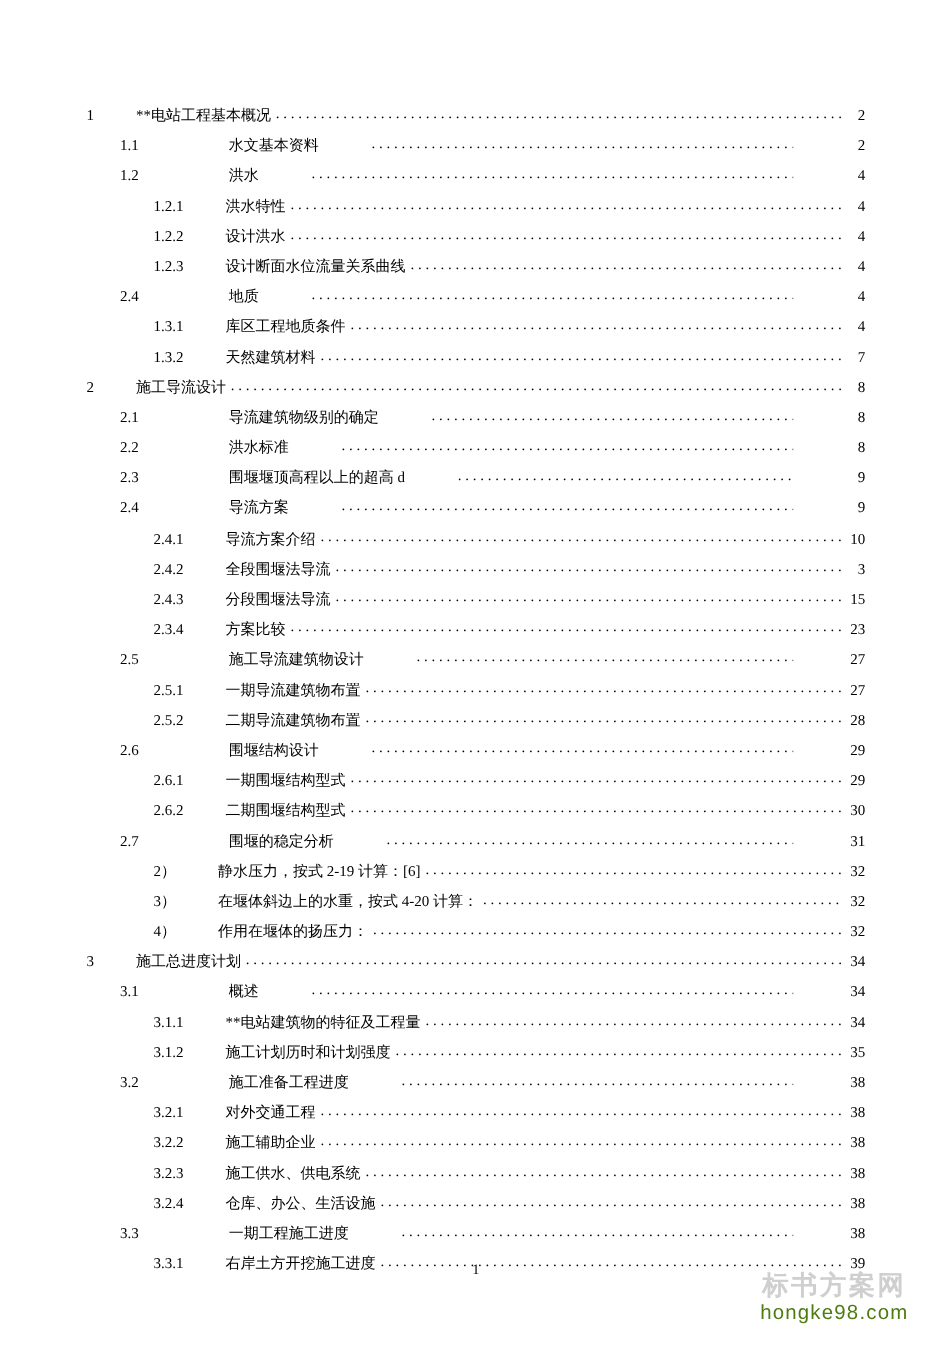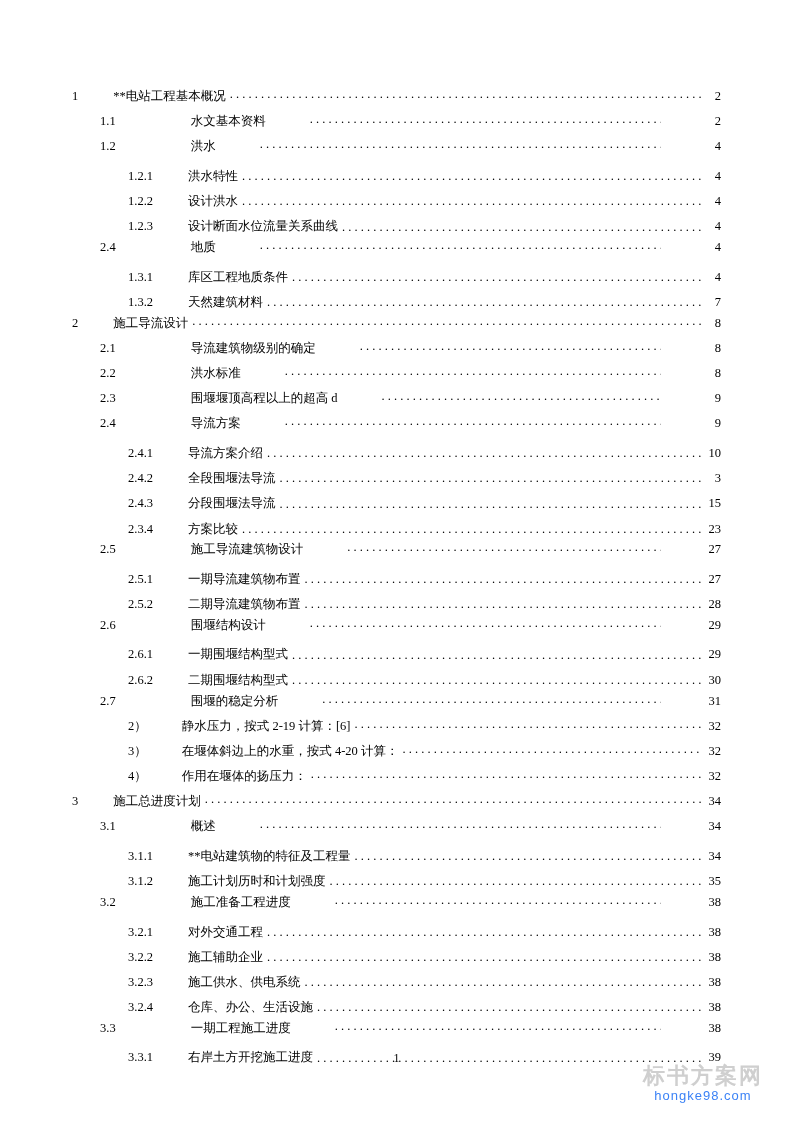--- a/index.html
+++ b/index.html
@@ -61,54 +61,54 @@
   .toc-page {
     flex: 0 0 auto;
     padding-left: 4px;
     text-align: right;
     min-width: 16px;
   }
 
   
   .lvl0 { padding-left: 0px; }
   .lvl1 { padding-left: 28px; gap: 40px; }
-  .lvl2 { padding-left: 56px; align-items: center; }
+  .lvl2 { padding-left: 56px; }
   .lvl3 { padding-left: 56px; }
 
   .footer-page {
     position: absolute;
     left: 0;
     right: 0;
     bottom: 56px;
     text-align: center;
     font-size: 12px;
     font-family: "Liberation Serif", serif;
   }
 
   .watermark {
     position: absolute;
-    right: 30px;
+    right: 36px;
     bottom: 18px;
     text-align: center;
     color: #c9c9c9;
     user-select: none;
   }
   .watermark .wm-cn {
     font-family: "Liberation Sans", sans-serif;
     font-size: 22px;
     letter-spacing: 2px;
     font-weight: bold;
     color: #cfcfcf;
     line-height: 1.15;
   }
   .watermark .wm-en {
     font-family: "Liberation Sans", sans-serif;
-    font-size: 13px;
+    font-size: 17px;
     letter-spacing: 1px;
-    color: #3b82f6;
+    color: #4d7c0f;
     line-height: 1.2;
   }
 </style>
 </head>
 <body>
 
 <div class="page">
 
   <div class="toc" id="toc-root">
       <div class="toc-row lvl0">

